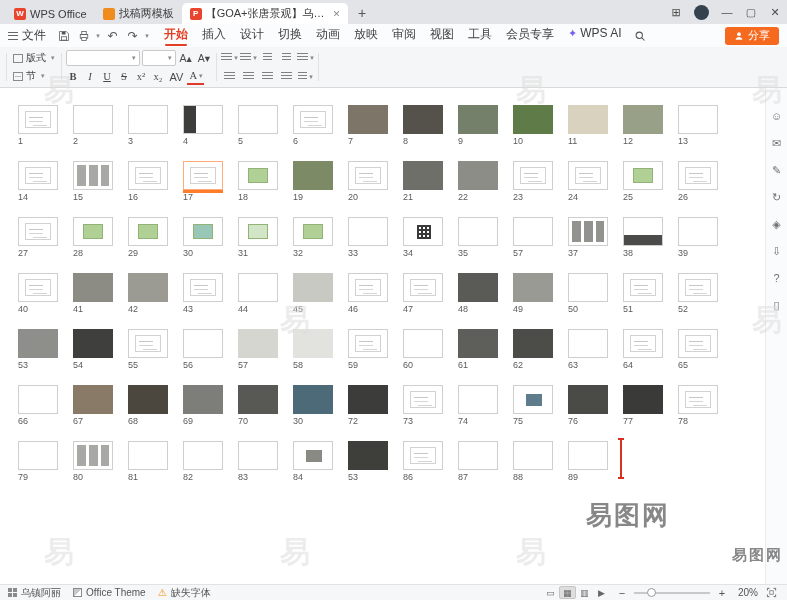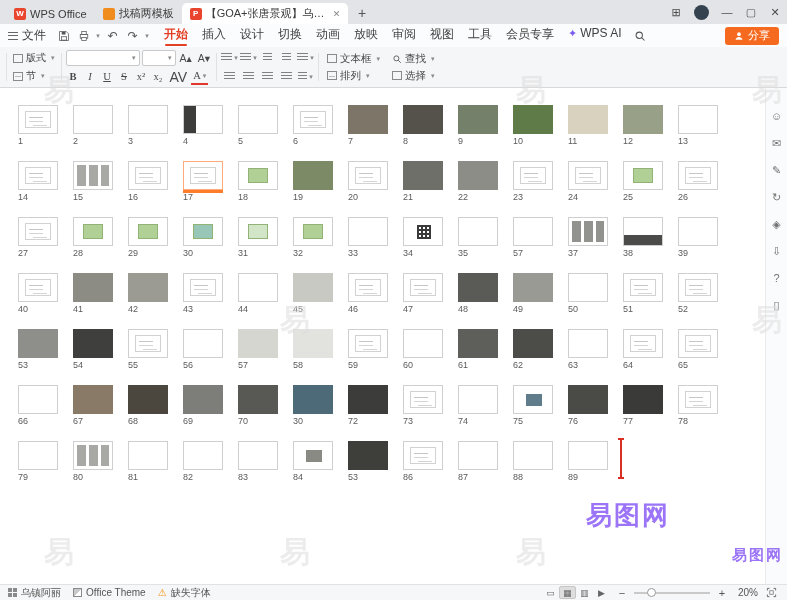--- a/index.html
+++ b/index.html
@@ -106,21 +106,21 @@
   .vb.active { background:#dedede; border-color:#c6c6c6; }
   .zbtn { border:none; background:none; font-size:11px; color:#555; width:14px; }
   .ztrack { width:76px; height:2px; background:#c9c9c9; position:relative; }
   .zhandle { position:absolute; left:13px; top:-4px; width:9px; height:9px; background:#fff; border:1px solid #9a9a9a; border-radius:50%; }
   .zoomval { min-width:24px; text-align:right; }
   .fit-btn { border:none; background:none; width:16px; height:14px; display:inline-flex; align-items:center; justify-content:center; }
 
   
   .watermarks { position:absolute; inset:0; pointer-events:none; z-index:60; }
   .wm { position:absolute; font-size:30px; font-weight:bold; color:#dedede; opacity:.55; }
-  .wm.brand { color:#8b5cf6; opacity:.85; letter-spacing:2px; }
+  .wm.brand { color:#737373; opacity:.85; letter-spacing:2px; }
   svg { display:block; }
 </style>
 </head>
 <body>
 
 <div class="titlebar">
   <div class="wtab-strip">
       <div class="wtab">
         <span class="tico wps-logo">W</span>
         <span class="tlabel">WPS Office</span>
@@ -245,21 +245,21 @@
       <button class="tbtn sans">A▴</button>
       <button class="tbtn sans">A▾</button>
     </div>
     <div class="rrow">
       <button class="tbtn b">B</button>
       <button class="tbtn i">I</button>
       <button class="tbtn u">U</button>
       <button class="tbtn s">S</button>
       <button class="tbtn">x²</button>
       <button class="tbtn">x₂</button>
-      <button class="tbtn sans" style="font-size:14px">AV</button>
+      <button class="tbtn sans" style="font-size:11px">AV</button>
       <button class="tbtn fcolor drop">A</button>
     </div>
   </div>
   <i class="sep"></i>
   <div class="rcol">
     <div class="rrow">
       <button class="ibtn drop">
           <span class="pi"></span>
         </button>
       <button class="ibtn drop">
@@ -287,41 +287,20 @@
         </button>
       <button class="ibtn">
           <span class="pi"></span>
         </button>
       <button class="ibtn drop">
           <span class="pi short"></span>
         </button>
     </div>
   </div>
   <i class="sep"></i>
-  <div class="rgrid2">
-    <button class="rgbtn drop">
-      <span class="mini"></span>
-      <span>文本框</span>
-    </button>
-    <button class="rgbtn drop">
-      <svg width="10" height="10" viewBox="0 0 16 16">
-          <circle cx="7" cy="7" r="4" fill="none" stroke="#666" stroke-width="1.6"></circle>
-          <line x1="10" y1="10" x2="14" y2="14" stroke="#666" stroke-width="1.6"></line>
-        </svg>
-      <span>查找</span>
-    </button>
-    <button class="rgbtn drop">
-      <span class="mini fill"></span>
-      <span>排列</span>
-    </button>
-    <button class="rgbtn drop">
-      <span class="mini"></span>
-      <span>选择</span>
-    </button>
-  </div>
 </div>
 
 <div class="main">
   <div class="slide-grid">
       <div class="cell">
         <div class="thumb k-sketch"></div>
         <div class="num">1</div>
       </div>
       <div class="cell">
         <div class="thumb k-blank"></div>

